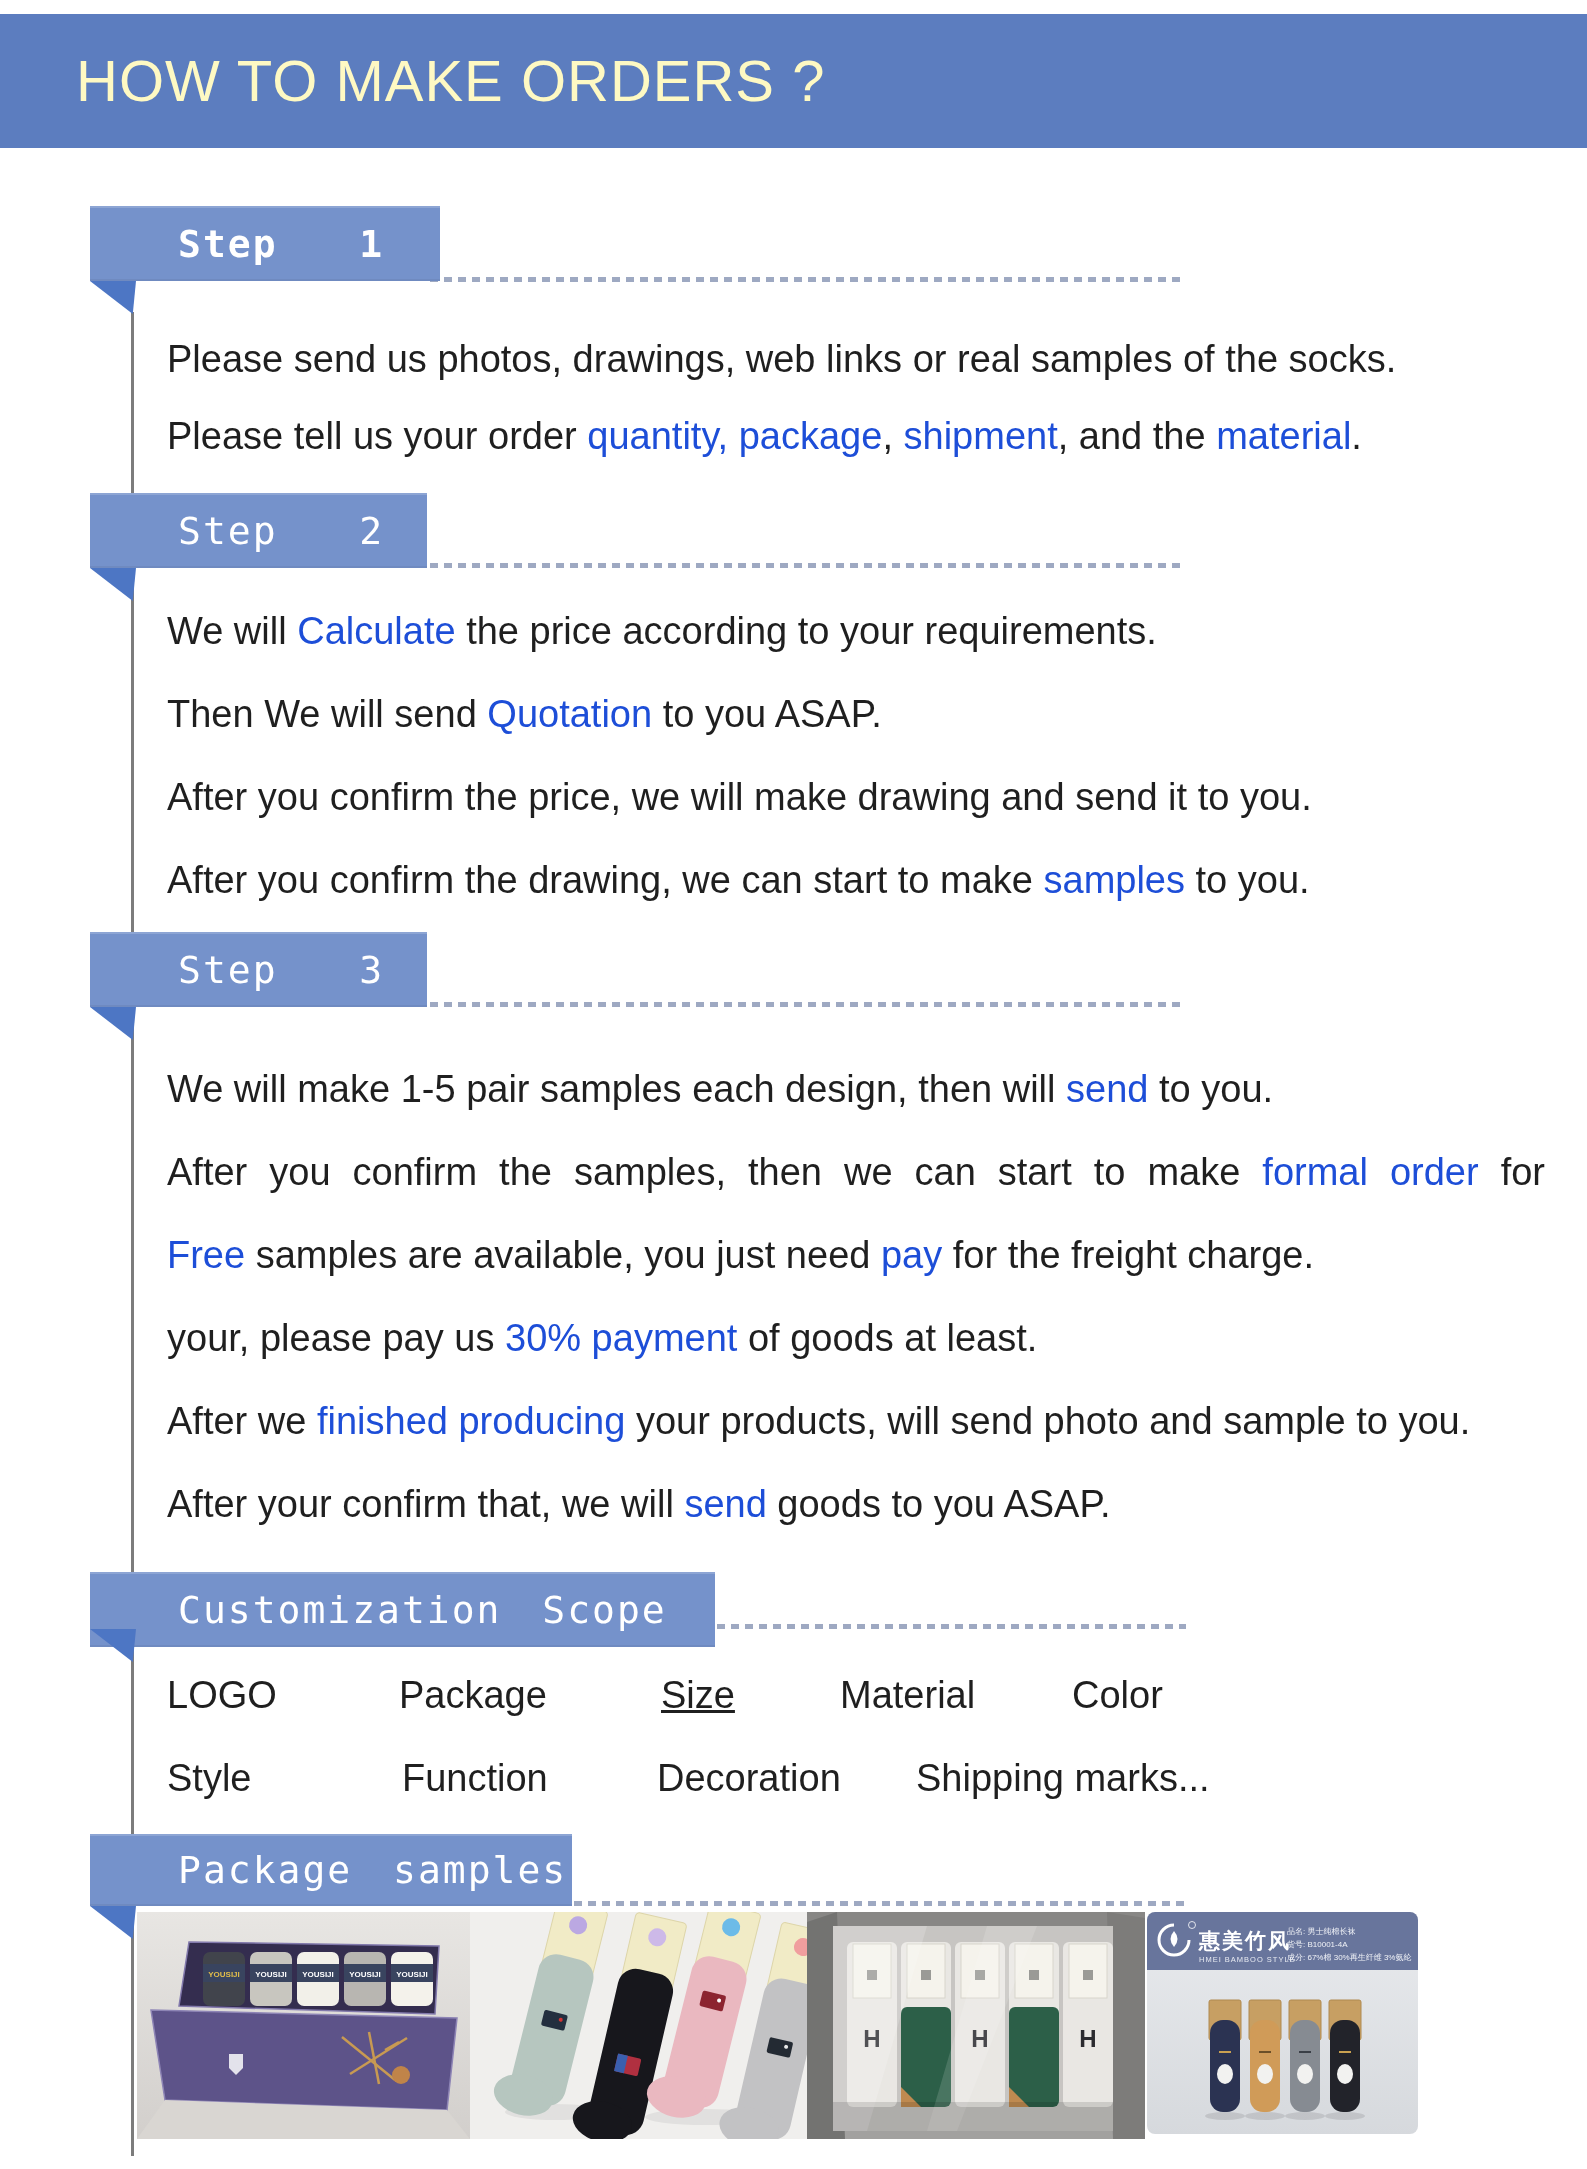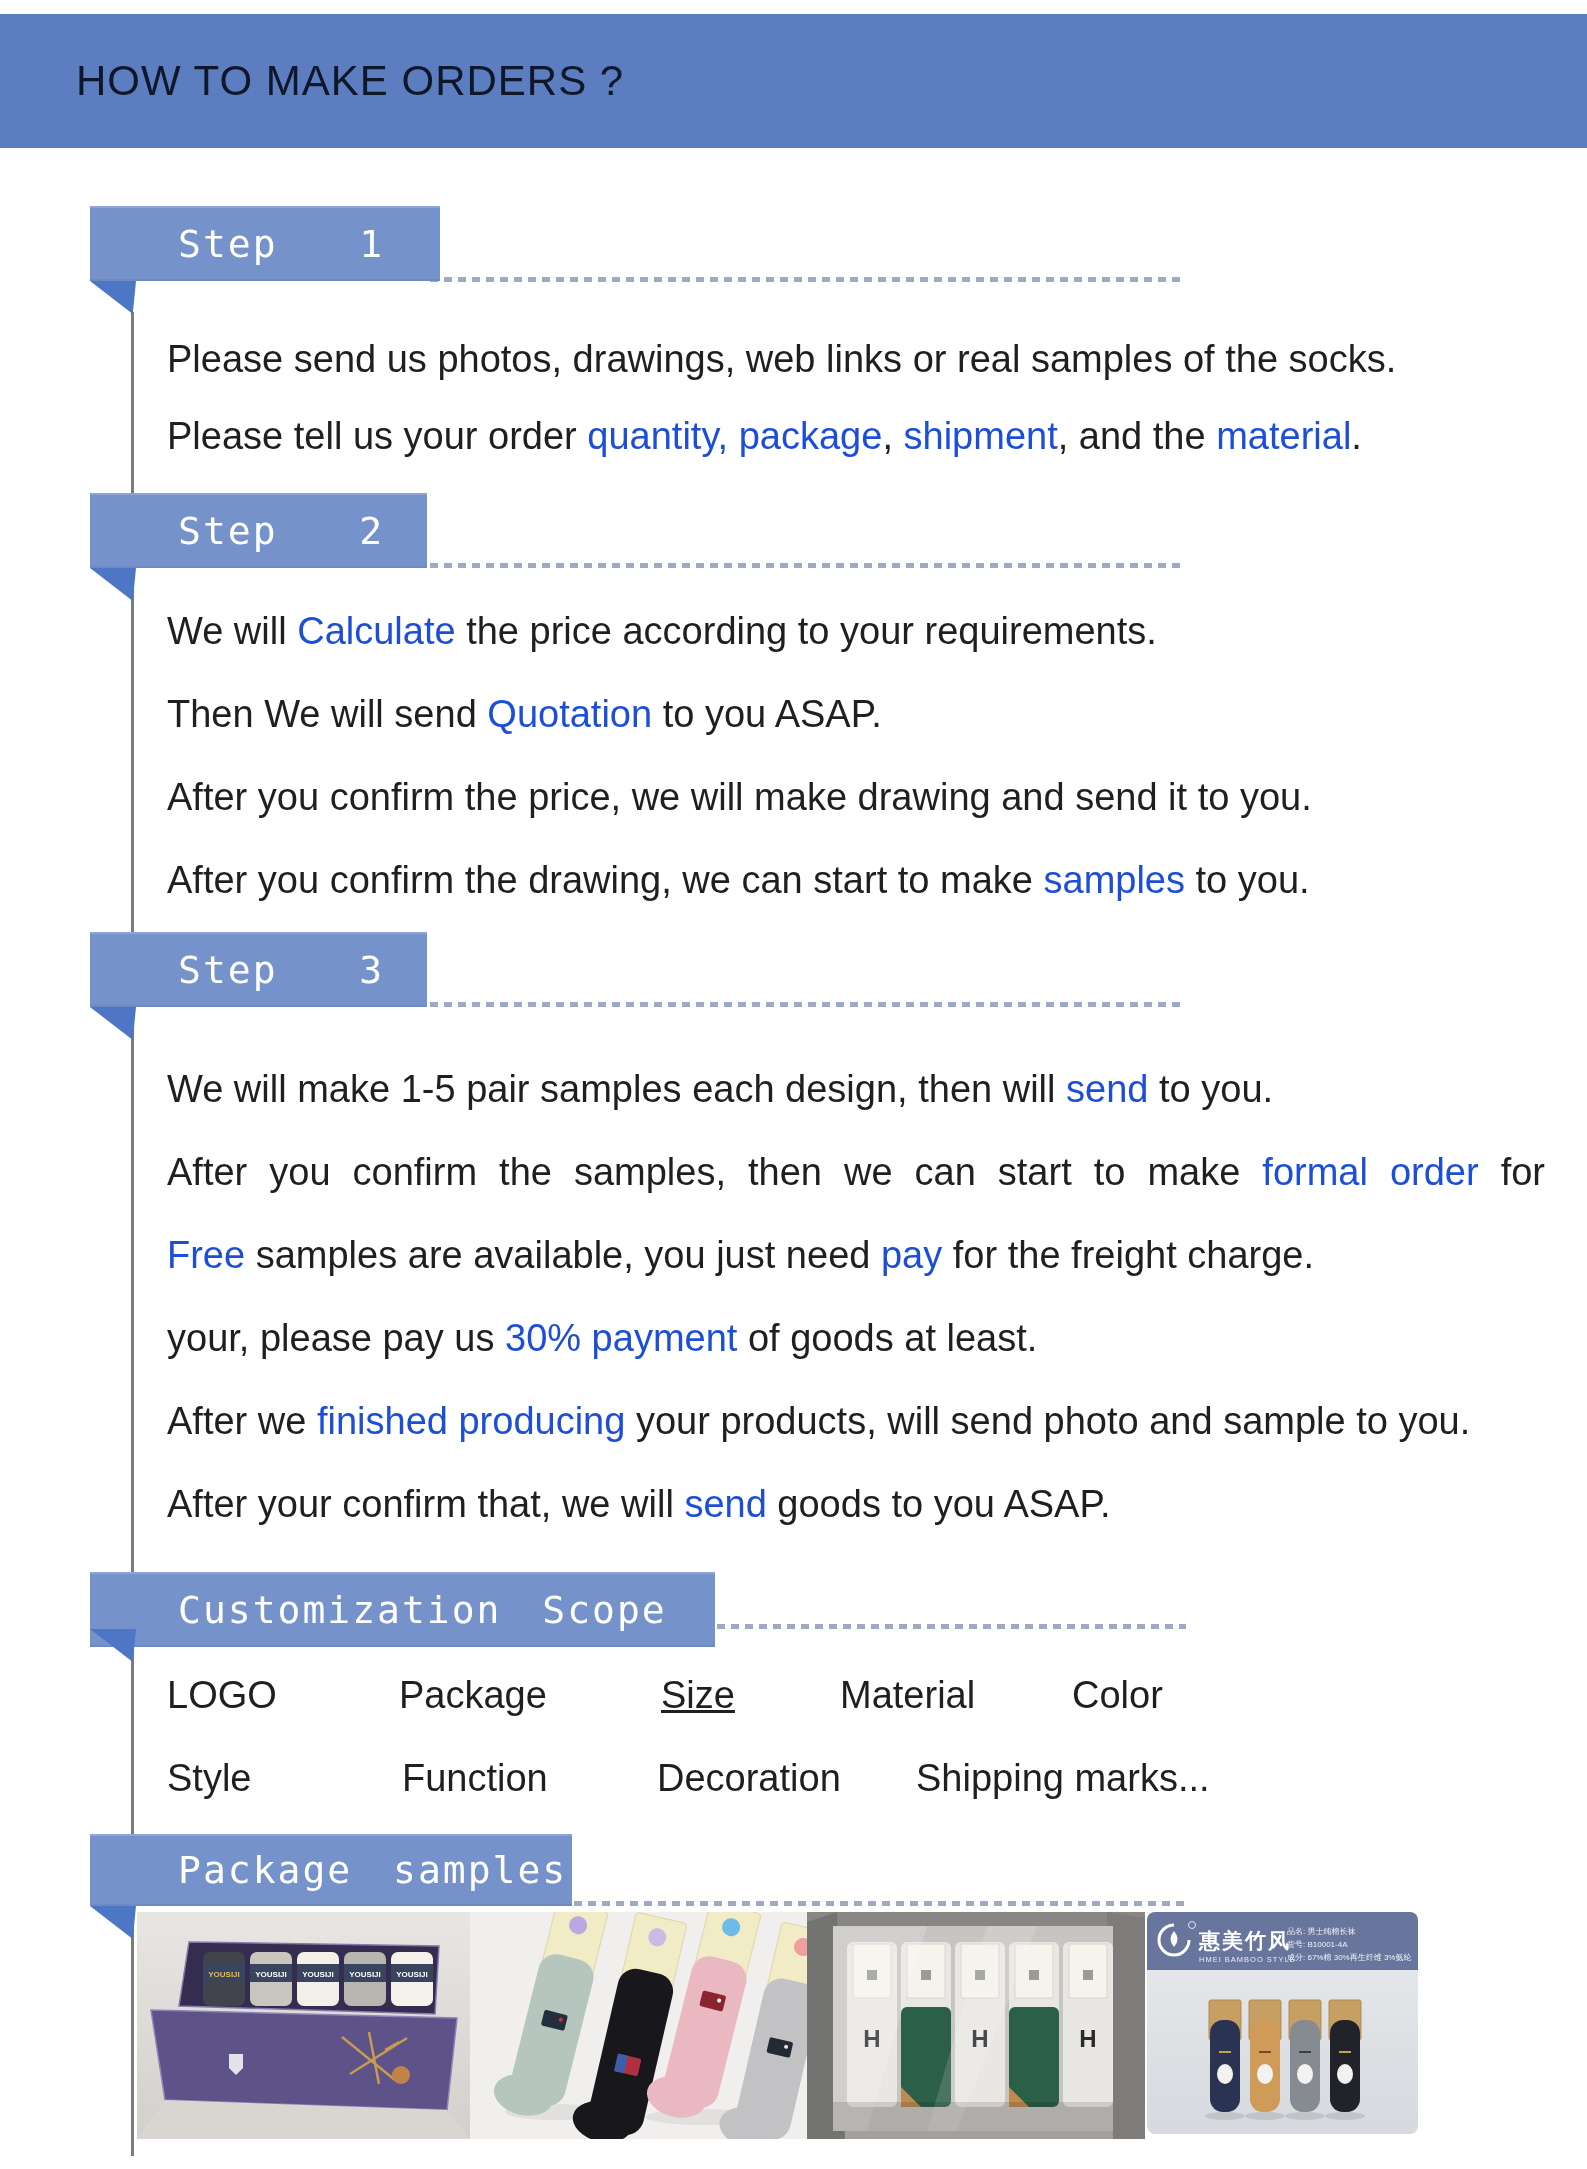--- a/index.html
+++ b/index.html
@@ -1,21 +1,21 @@
 <!DOCTYPE html>
 <html><head>
 <meta charset="utf-8">
 <style>
   html,body{margin:0;padding:0;background:#ffffff;}
   .canvas{position:relative;width:1587px;height:2169px;background:#ffffff;overflow:hidden;
           font-family:"Liberation Sans","DejaVu Sans",sans-serif;}
 
   
   .hdr{position:absolute;left:0;top:14px;width:1587px;height:134px;background:#5c7dbf;}
-  .hdr .title{margin:0;padding-left:76px;font-size:42px;line-height:134px;color:#0f172a;
+  .hdr .title{margin:0;padding-left:76px;font-size:58px;line-height:134px;color:#fef9c3;
               font-weight:500;letter-spacing:1px;white-space:nowrap;}
 
   
   .banner{position:absolute;left:90px;height:75px;background:#7592cb;z-index:3;
           box-shadow:inset 0 2px 0 rgba(255,255,255,.18), inset 0 -2px 0 rgba(0,0,0,.05);
           display:flex;align-items:center;box-sizing:border-box;padding-left:88px;}
   .banner .blabel{color:#ffffff;font-family:"DejaVu Sans Mono","Liberation Mono",monospace;
           font-size:38px;letter-spacing:2px;word-spacing:16px;white-space:pre;}
   .fold{position:absolute;left:90px;width:46px;height:33px;background:#4d76c4;
         clip-path:polygon(0 0,100% 0,93% 100%);z-index:3;}
@@ -41,21 +41,21 @@
 <body>
 
 <div class="canvas">
 
   <div class="hdr">
     <h1 class="title">HOW TO MAKE ORDERS ?</h1>
   </div>
 
   <div class="vline"></div>
 
-  <div class="banner" style="top:206px;width:350px;">
+  <div class="banner" style="top:206px;width:350px;font-weight:bold;">
     <span class="blabel">Step  1</span>
   </div>
   <div class="fold" style="top:281px;"></div>
   <div class="dash" style="top:277px;left:430px;width:756px;"></div>
   <div class="txt s1" style="top:321px;">
       <div class="line"><span>Please send us photos, drawings, web links or real samples of the socks.</span></div>
       <div class="line"><span>Please tell us your order </span><span class="red">quantity, package</span><span>, </span><span class="red">shipment</span><span>, and the </span><span class="red">material</span><span>.</span></div>
     </div>
 
   <div class="banner" style="top:493px;width:337px;">

